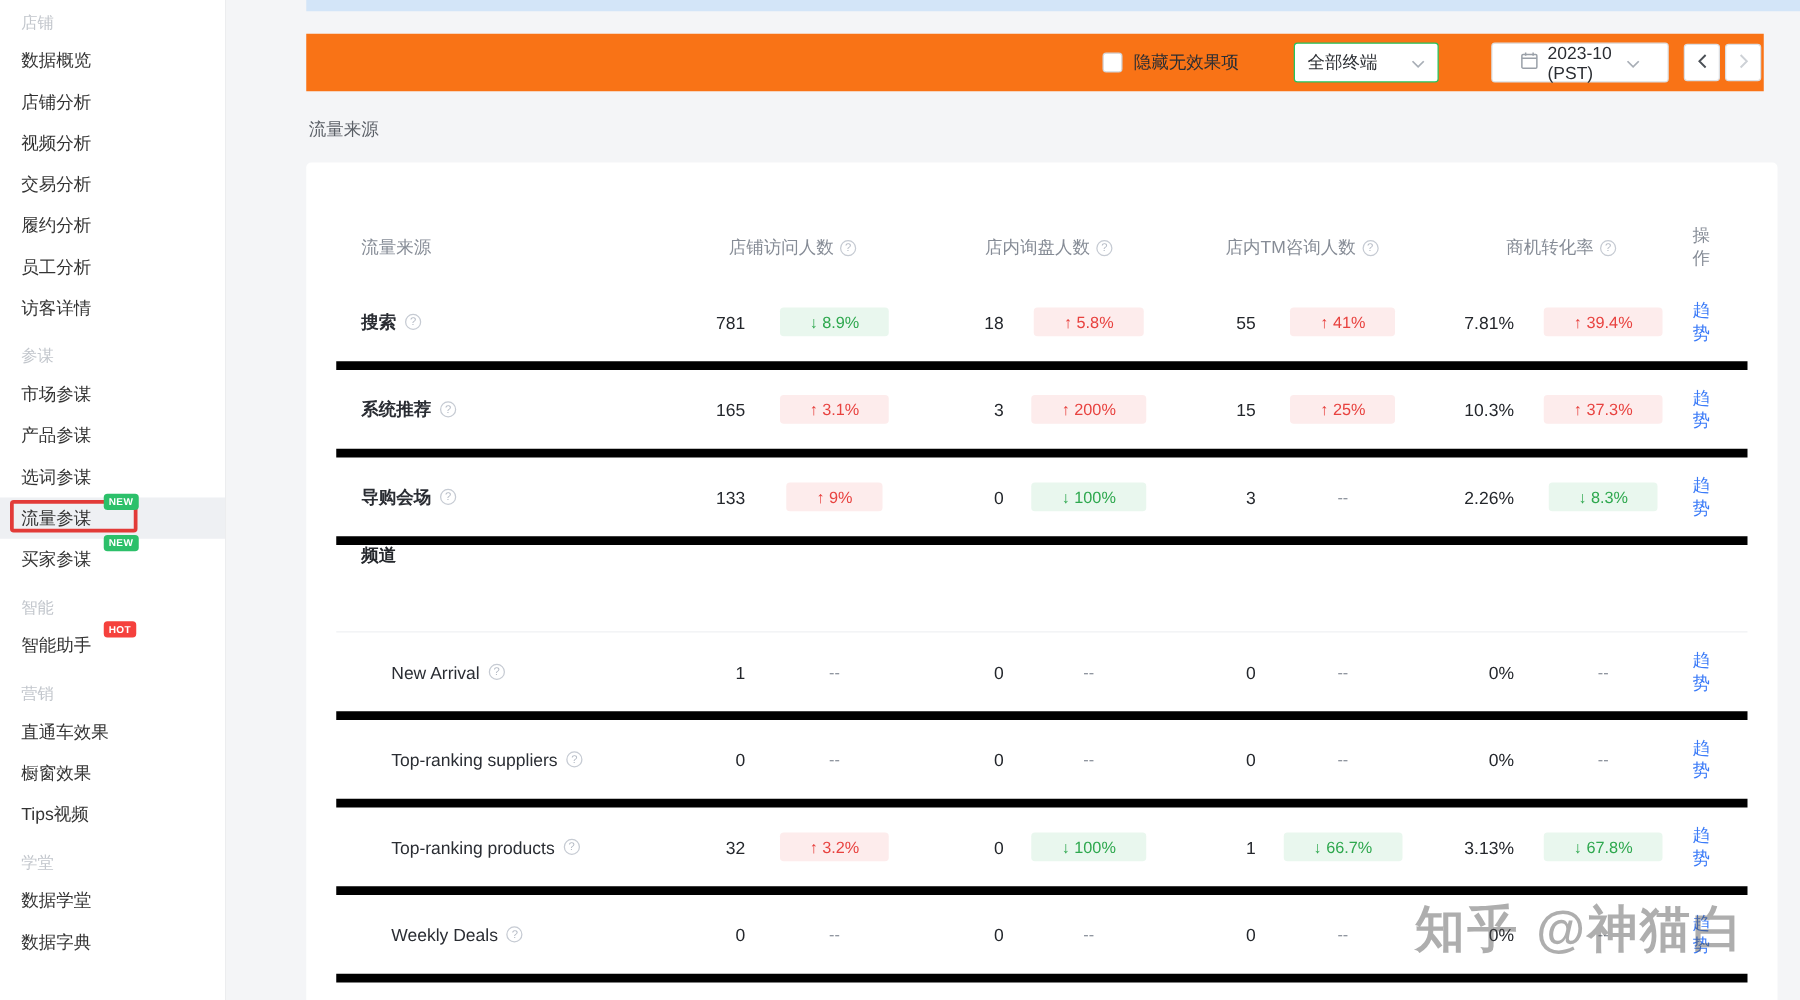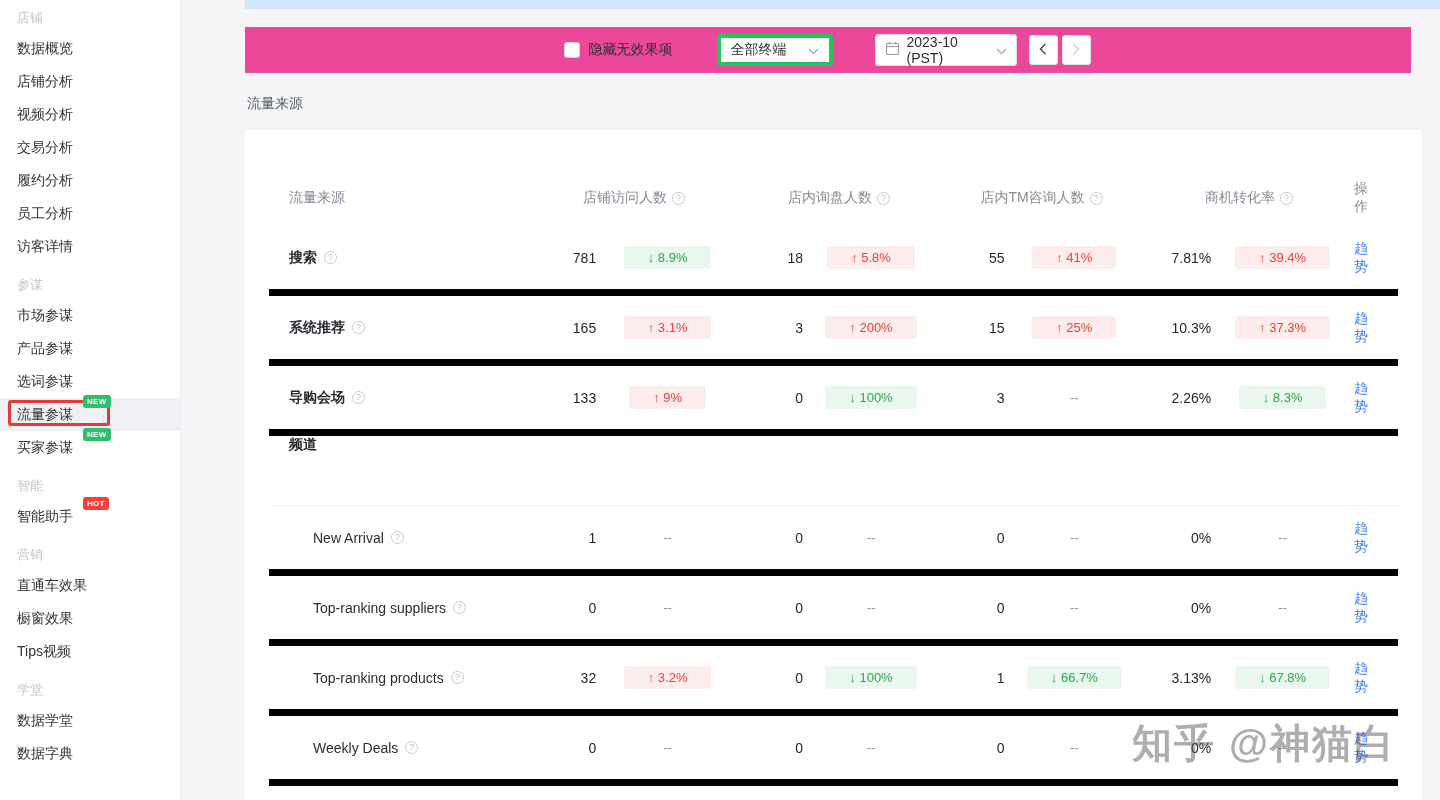--- a/index.html
+++ b/index.html
@@ -12,25 +12,25 @@
   .side-header.first { margin-top:0; }
   .side-item { position:relative; height:33px; line-height:33px; padding-left:17px; font-size:14px; color:#333; cursor:pointer; white-space:nowrap; }
   .side-item.selected { background:#eef0f3; }
   .side-badge { position:absolute; left:83px; top:-3px; font-size:8px; font-weight:700; color:#fff; padding:2px 4px; border-radius:3px; line-height:9px; letter-spacing:.3px; }
   .annotation-box { position:absolute; left:8px; top:2px; width:102px; height:26px; border:3px solid #e23b38; border-radius:3px; pointer-events:none; }
 
   
   .main { position:absolute; left:181px; top:0; width:1259px; height:800px; background:#f4f5f7; }
   .top-strip { position:absolute; left:64px; top:0; right:0; height:9px; background:#d3e5f8; }
 
-  .toolbar { position:absolute; left:64px; top:27px; width:1166px; height:46px; background:#ec4899; display:flex; align-items:center; justify-content:center; padding-right:2px; }
+  .toolbar { position:absolute; left:64px; top:27px; width:1166px; height:46px; background:#f97316; display:flex; align-items:center; justify-content:flex-end; padding-right:2px; }
   .chk { display:flex; align-items:center; margin-right:44px; cursor:pointer; font-size:14px; color:#2b2e33; }
   .checkbox { width:16px; height:16px; border:1px solid #d2d6db; border-radius:3px; background:#fff; margin-right:9px; }
-  .select { display:flex; align-items:center; justify-content:space-between; width:116px; height:32px; border:4px solid #22c55e; border-radius:3px; padding:0 10px; margin-right:42px; background:#fff; font-size:14px; color:#2b2e33; cursor:pointer; }
-  .datepicker { display:flex; align-items:center; gap:7px; width:142px; height:32px; border:1px solid #dcdfe3; border-radius:3px; padding:0 9px; background:#fff; font-size:14px; color:#2b2e33; margin-right:8px; cursor:pointer; }
+  .select { display:flex; align-items:center; justify-content:space-between; width:116px; height:32px; border:1px solid #22c55e; border-radius:3px; padding:0 10px; margin-right:42px; background:#fff; font-size:14px; color:#2b2e33; cursor:pointer; }
+  .datepicker { display:flex; align-items:center; gap:7px; width:142px; height:32px; border:1px solid #dcdfe3; border-radius:3px; padding:0 22px; background:#fff; font-size:14px; color:#2b2e33; margin-right:8px; cursor:pointer; }
   .datepicker .dp-text { flex:1; }
   .navbtn { width:29px; height:30px; border:1px solid #dcdfe3; border-radius:3px; background:#fff; display:flex; align-items:center; justify-content:center; margin-left:4px; cursor:pointer; }
 
   .page-title { position:absolute; left:66px; top:95px; font-size:14px; color:#5a5f66; }
 
   .card { position:absolute; left:64px; top:130px; width:1177px; height:690px; background:#fff; border-radius:4px; padding:40px 24px 0; overflow:hidden; }
 
   .t-head, .t-row { display:grid; grid-template-columns:260px 210px 200px 205px 210px 1fr; align-items:center; }
   .t-head { height:56px; color:#868c96; font-size:14px; }
   .t-row { height:70px; border-bottom:7px solid #000000; font-size:14px; color:#24272c; }

